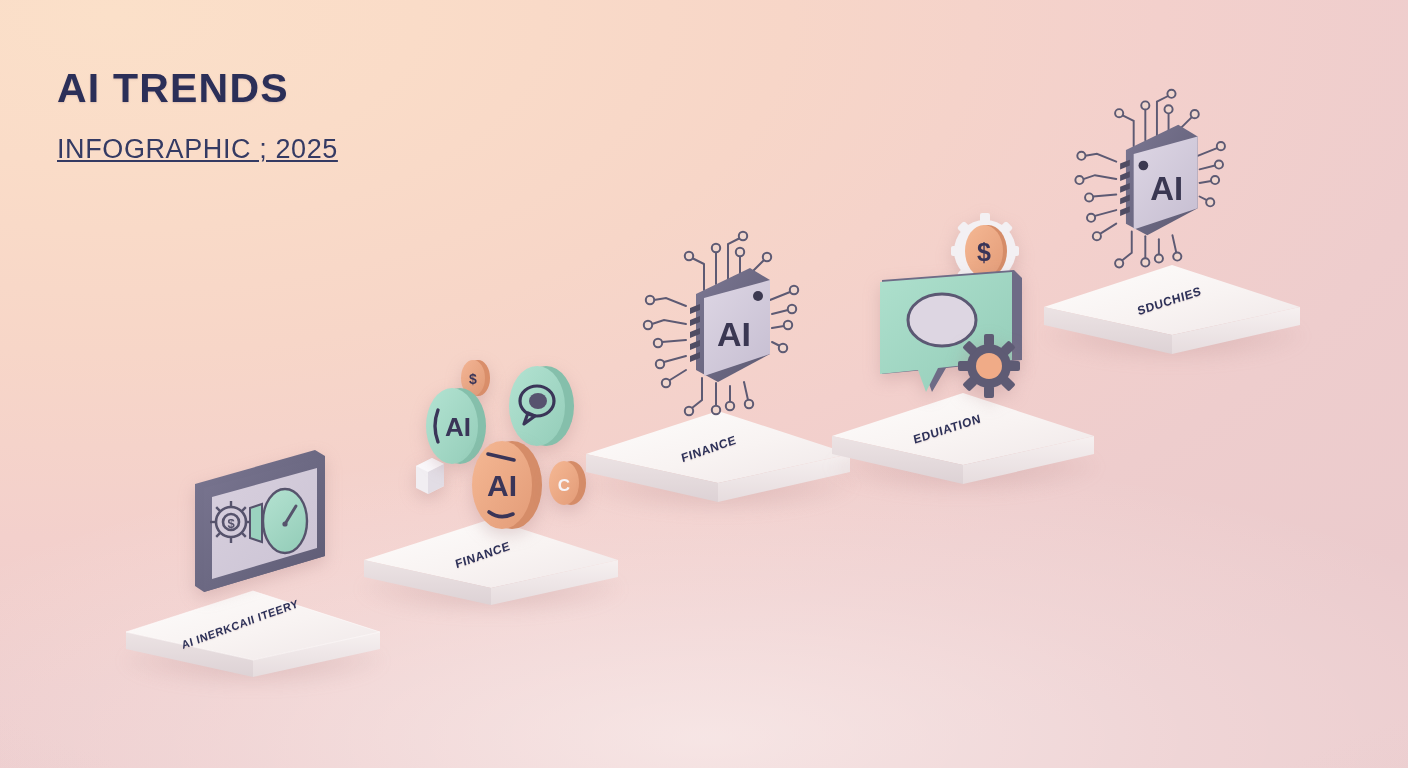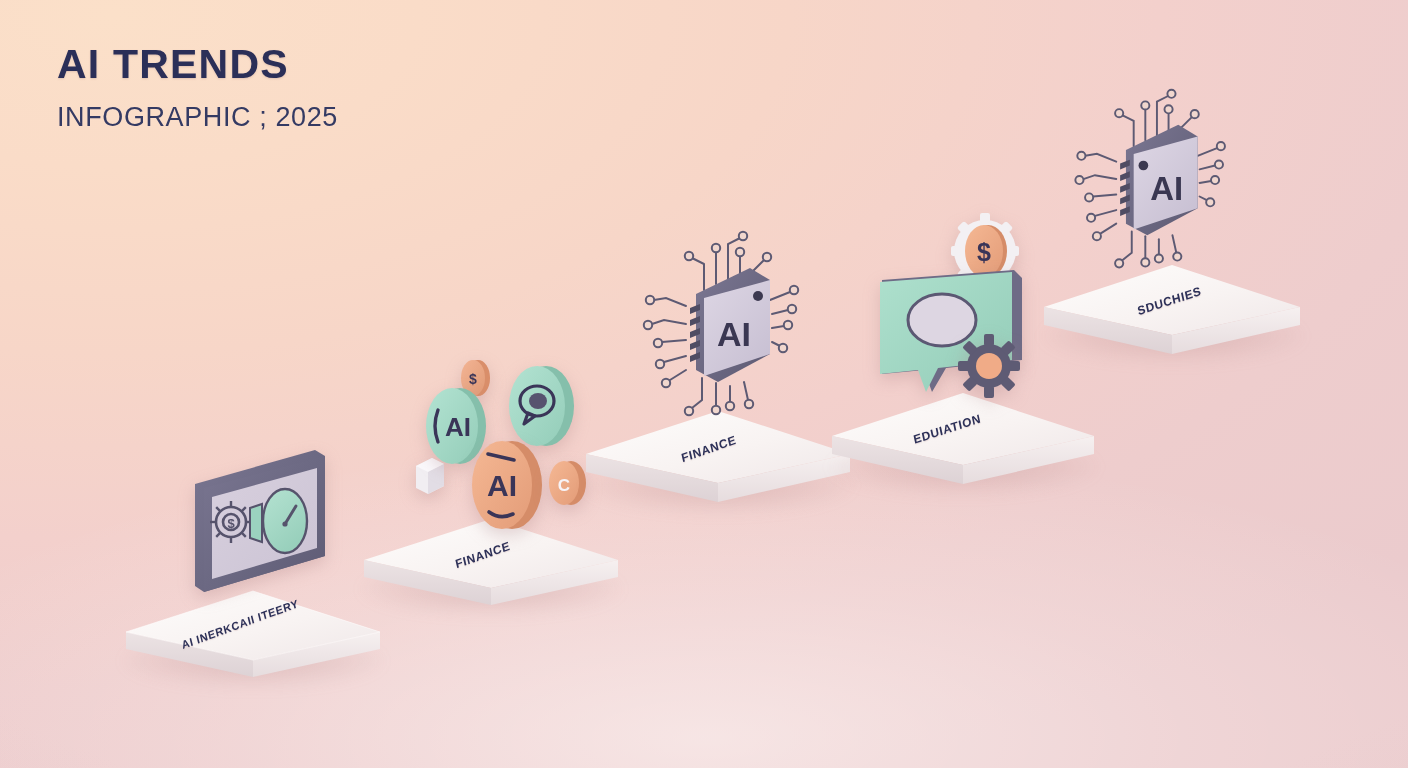--- a/index.html
+++ b/index.html
@@ -23,28 +23,28 @@
     background: radial-gradient(90% 55% at 50% 96%, rgba(255,250,248,.55) 0%, rgba(255,248,246,.22) 38%, rgba(255,248,246,0) 70%);
     pointer-events:none;
   }
   #vign {
     position:absolute; inset:0;
     background: radial-gradient(130% 120% at 50% 45%, rgba(255,255,255,0) 55%, rgba(214,176,176,.22) 100%);
     pointer-events:none;
   }
 
   
-  #title-block { position:absolute; left:57px; top:44px; z-index:40; }
+  #title-block { position:absolute; left:57px; top:68px; z-index:40; }
   #main-title {
     font-size:41px; font-weight:bold; letter-spacing:1.2px;
     color:#2b2f58; line-height:1; text-shadow:0 1px 2px rgba(150,110,110,.25);
   }
   #sub-title {
-    margin-top:19px; font-size:27px; font-weight:normal; letter-spacing:.6px;
-    color:#343a63; line-height:1;
+    margin-top:27px; font-size:27px; font-weight:normal; letter-spacing:.6px;
+    color:#343a63; line-height:1;text-decoration:underline;
   }
 
   
   #stage { position:absolute; inset:0; z-index:10; }
 
   
   .plat { position:absolute; }
   .plat .shadow {
     position:absolute; border-radius:50%;
     background:radial-gradient(ellipse at center, rgba(176,130,132,.30) 0%, rgba(176,130,132,.14) 45%, rgba(176,130,132,0) 75%);

